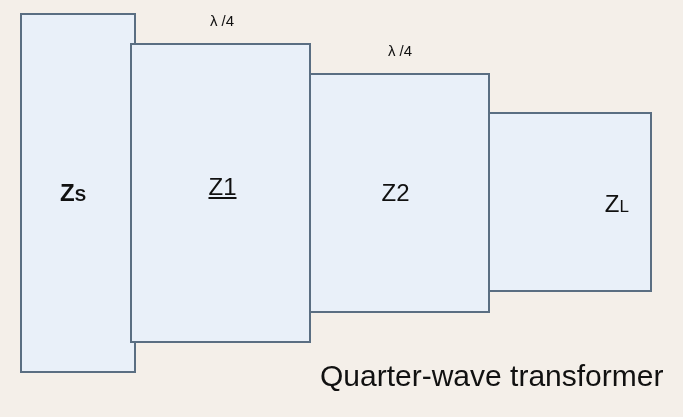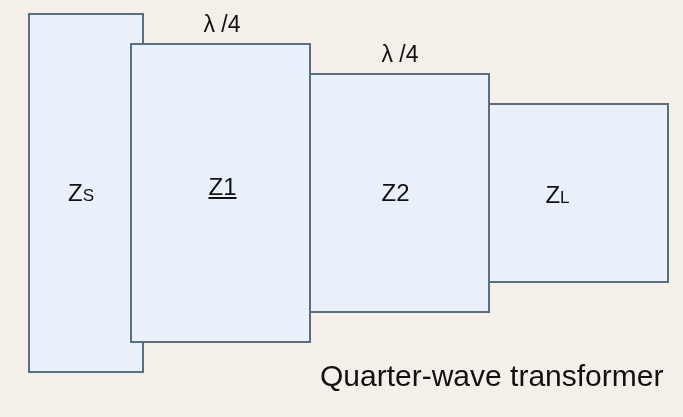--- a/index.html
+++ b/index.html
@@ -27,50 +27,50 @@
     .box-label {
       font-size: 24px;
       line-height: 1;
       white-space: nowrap;
     }
     .box-label .sub {
       font-size: 17px;
     }
     .dim-label {
       position: absolute;
-      font-size: 23px;
+      font-size: 15px;
       line-height: 1;
       white-space: nowrap;
       transform: translateX(-50%);
     }
     .caption {
       position: absolute;
       font-size: 30px;
       line-height: 1;
       white-space: nowrap;
     }
   </style>
 </head>
 <body>
 
-<div class="box" style="left:28px; top:13px; width:116px; height:360px;">
+<div class="box" style="left:20px; top:13px; width:116px; height:360px;font-weight:bold;">
   <span class="box-label" style="transform: translate(-5px, 0);">
     <span>Z</span><span class="sub">S</span>
   </span>
 </div>
 
 <div class="box" style="left:130px; top:43px; width:181px; height:300px;text-decoration:underline;">
   <span class="box-label" style="transform: translate(2px, -6px);">Z1</span>
 </div>
 
 <div class="box" style="left:309px; top:73px; width:181px; height:240px;">
   <span class="box-label" style="transform: translate(-4px, 0);">Z2</span>
 </div>
 
-<div class="box" style="left:488px; top:103px; width:181px; height:180px;">
+<div class="box" style="left:488px; top:112px; width:164px; height:180px;justify-content:flex-end;">
   <span class="box-label" style="transform: translate(-21px, 2px);">
     <span>Z</span><span class="sub">L</span>
   </span>
 </div>
 
 <div class="dim-label" style="left:222px; top:13px;">λ /4</div>
 <div class="dim-label" style="left:400px; top:43px;">λ /4</div>
 
 <div class="caption" style="left:320px; top:361px;">Quarter-wave transformer</div>
 

